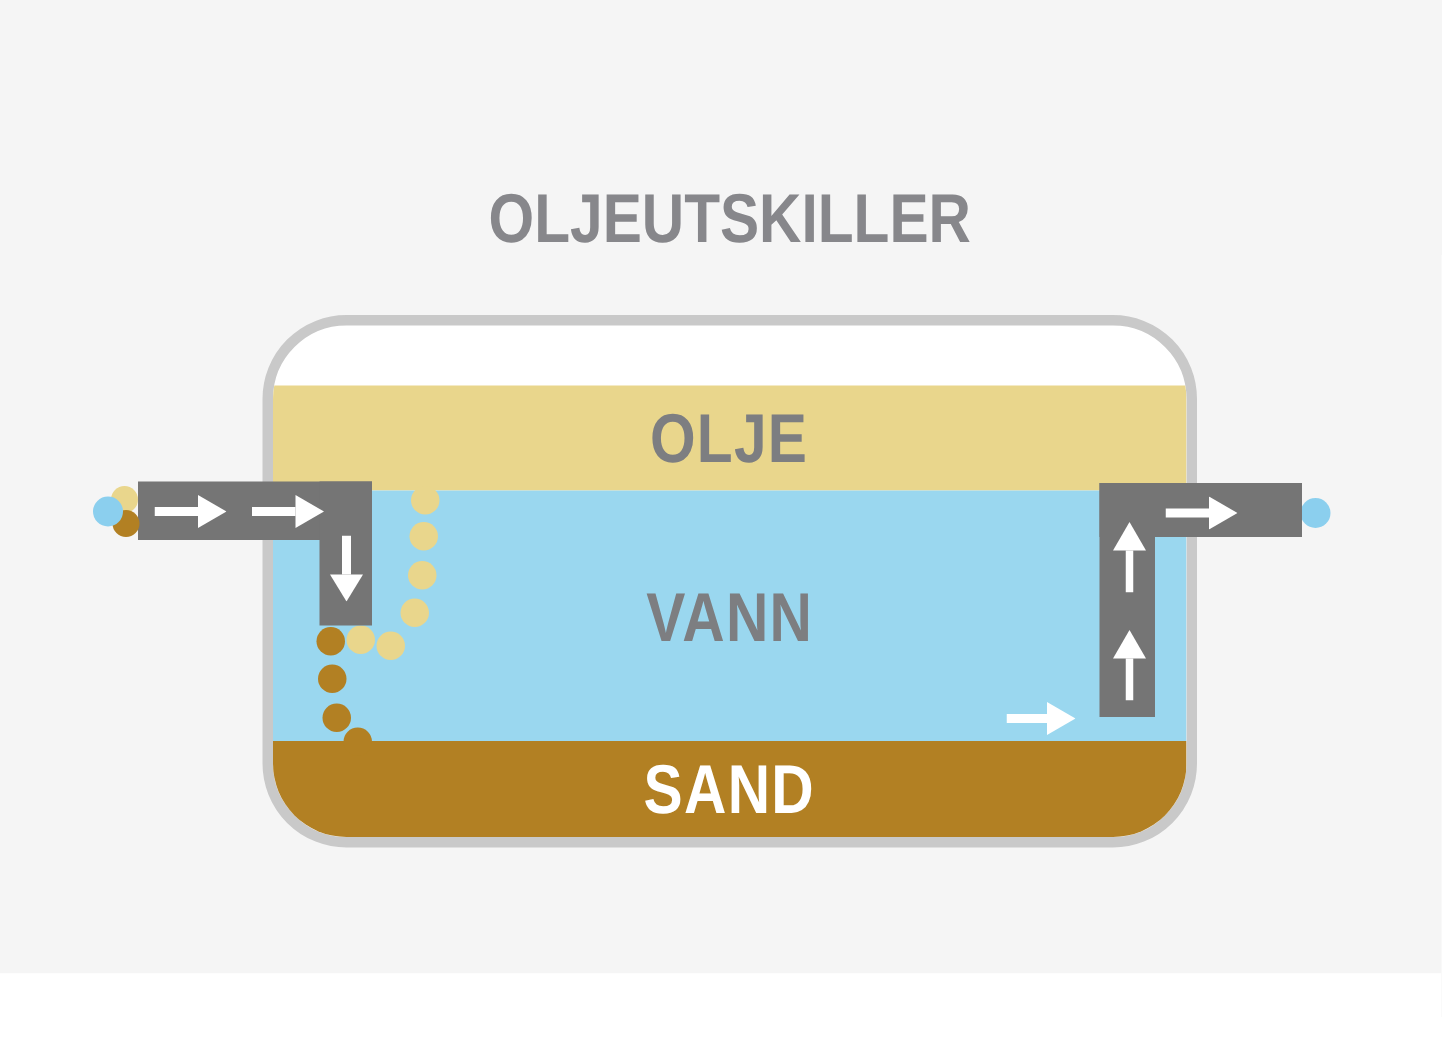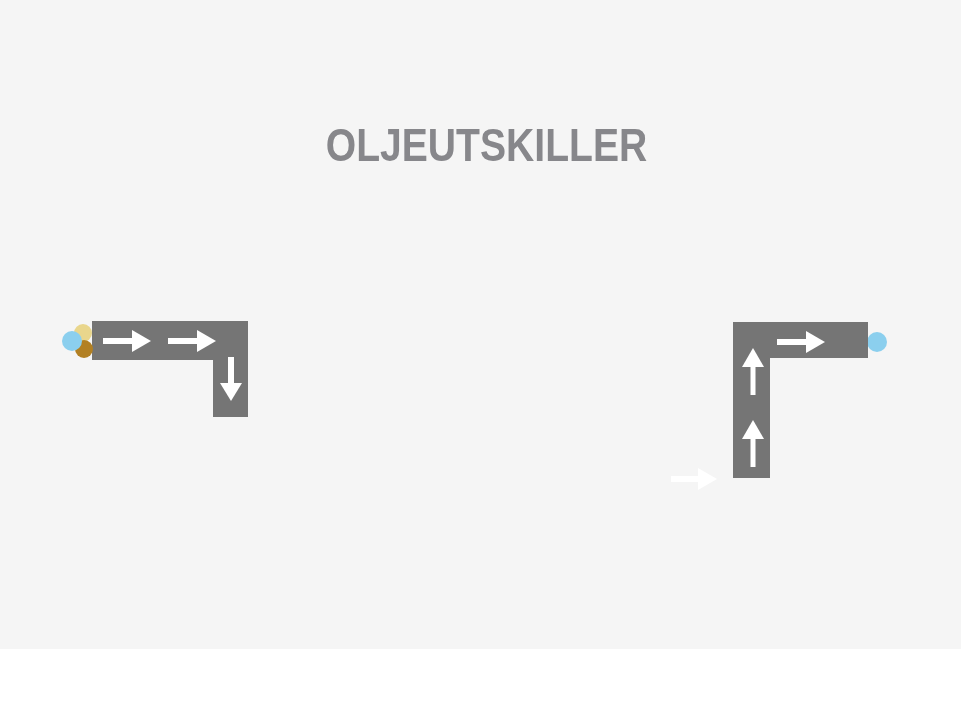--- a/index.html
+++ b/index.html
@@ -97,20 +97,43 @@
   .a-outlet-r  { left: 777px; top: 331px; width: 48px; height: 22px; }
   .a-water-r   { left: 671px; top: 468px; width: 46px; height: 22px; }
 </style>
 </head>
 <body>
 
 <div class="canvas">
 
   <div class="title">OLJEUTSKILLER</div>
 
+  <div class="tank">
+    <div class="layer layer-oil">
+      <span class="layer-label">OLJE</span>
+    </div>
+    <div class="layer layer-water">
+      <span class="layer-label">VANN</span>
+    </div>
+    <div class="layer layer-sand">
+      <span class="layer-label">SAND</span>
+    </div>
+
+    <div class="droplet oil-drop" style="left:49px;  top:200px;"></div>
+    <div class="droplet oil-drop" style="left:69px;  top:204px;"></div>
+    <div class="droplet oil-drop" style="left:85px;  top:182px;"></div>
+    <div class="droplet oil-drop" style="left:90px;  top:157px;"></div>
+    <div class="droplet oil-drop" style="left:91px;  top:131px;"></div>
+    <div class="droplet oil-drop" style="left:92px;  top:107px;"></div>
+
+    <div class="droplet sediment" style="left:29px; top:201px;"></div>
+    <div class="droplet sediment" style="left:30px; top:226px;"></div>
+    <div class="droplet sediment" style="left:33px; top:252px;"></div>
+    <div class="droplet sediment" style="left:47px; top:268px;"></div>
+  </div>
 
   <div class="droplet oil-drop inlet-drop" style="left:74px; top:324px; width:18px; height:18px;"></div>
   <div class="droplet sediment inlet-drop" style="left:75px; top:340px; width:18px; height:18px;"></div>
   <div class="droplet water-drop inlet-drop" style="left:62px; top:331px; width:20px; height:20px;"></div>
 
   <div class="droplet water-drop outlet-drop" style="left:867px; top:332px; width:20px; height:20px;"></div>
 
   <div class="pipe pipe-inlet-h"></div>
   <div class="pipe pipe-inlet-v"></div>
   <div class="pipe pipe-outlet-v"></div>

